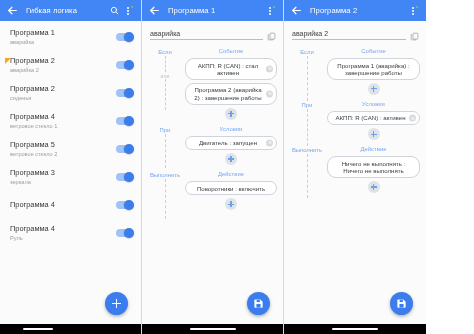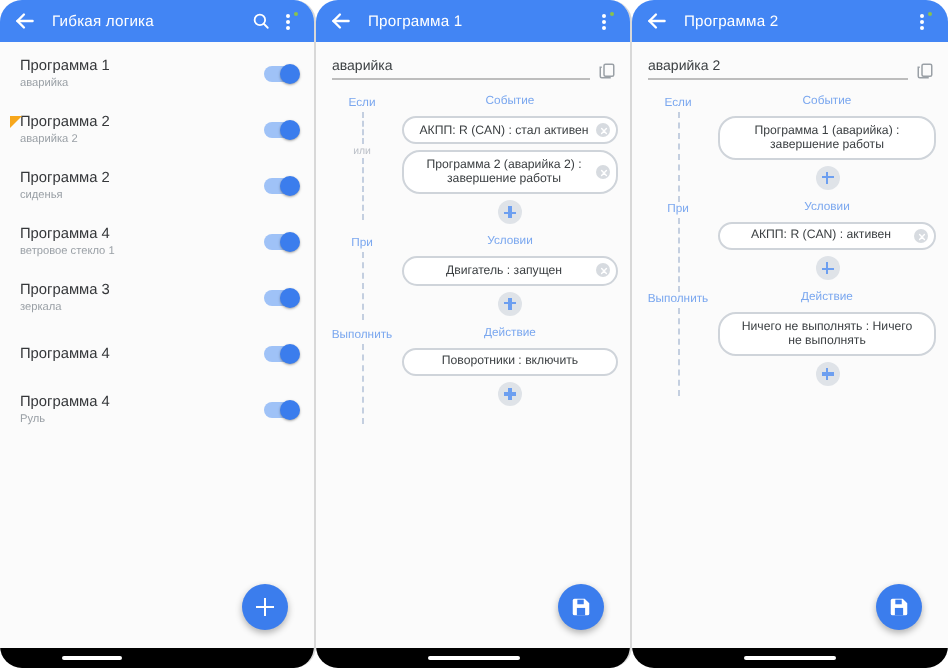--- a/index.html
+++ b/index.html
@@ -4,26 +4,25 @@
 <style>
   * { box-sizing: border-box; margin: 0; padding: 0; }
   html, body {
     width: 474px; height: 334px;
     background: #ffffff;
     font-family: "Liberation Sans", sans-serif;
     overflow: hidden;
   }
   .screens { display: flex; width: 474px; height: 334px; }
   .panel {
-    width: 158px; height: 334px;
+    width: 142px; height: 334px;
     position: relative;
     background: #fbfbfb;
     overflow: hidden;
     border-right: 1px solid #d8d8d8;
-    border-radius: 11px;
   }
   .panel:last-child { border-right: none; }
 
   
   .appbar {
     height: 21px;
     background: #4285f4;
     display: flex;
     align-items: center;
     padding: 0 6px;
@@ -280,20 +279,29 @@
       <div class="list-item">
         <div class="li-text">
           <div class="li-title">Программа 4</div>
           <div class="li-sub">ветровое стекло 1</div>
         </div>
         <div class="switch">
             <div class="knob"></div>
           </div>
       </div>
 
+      <div class="list-item">
+        <div class="li-text">
+          <div class="li-title">Программа 5</div>
+          <div class="li-sub">ветровое стекло 2</div>
+        </div>
+        <div class="switch">
+            <div class="knob"></div>
+          </div>
+      </div>
 
       <div class="list-item">
         <div class="li-text">
           <div class="li-title">Программа 3</div>
           <div class="li-sub">зеркала</div>
         </div>
         <div class="switch">
             <div class="knob"></div>
           </div>
       </div>

